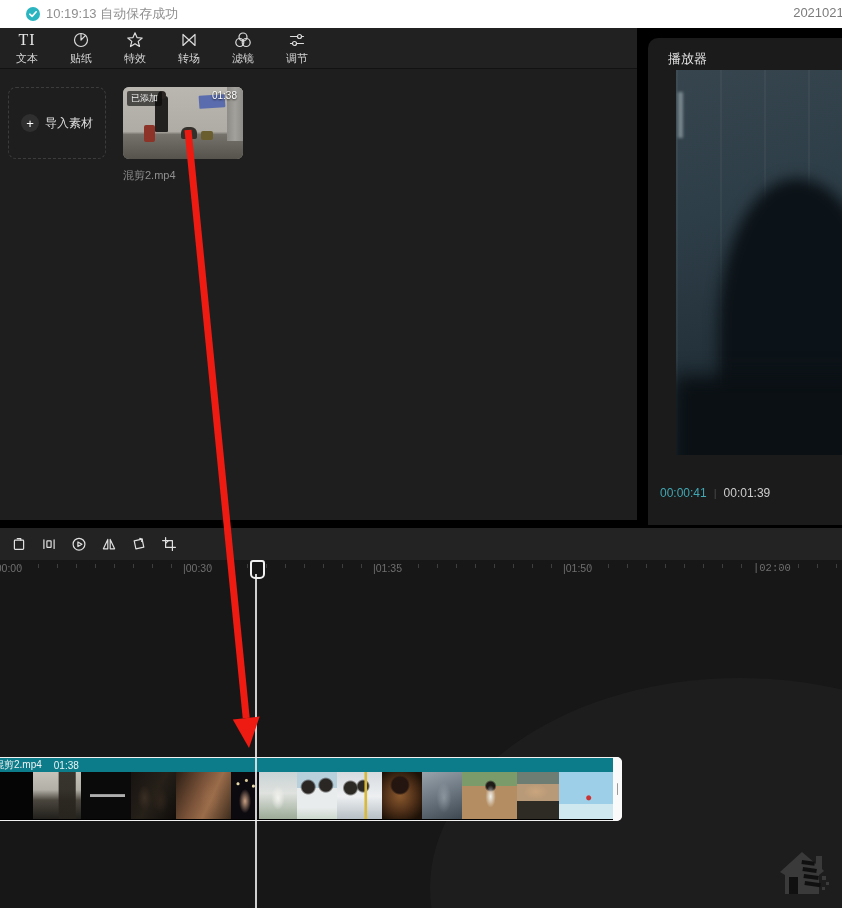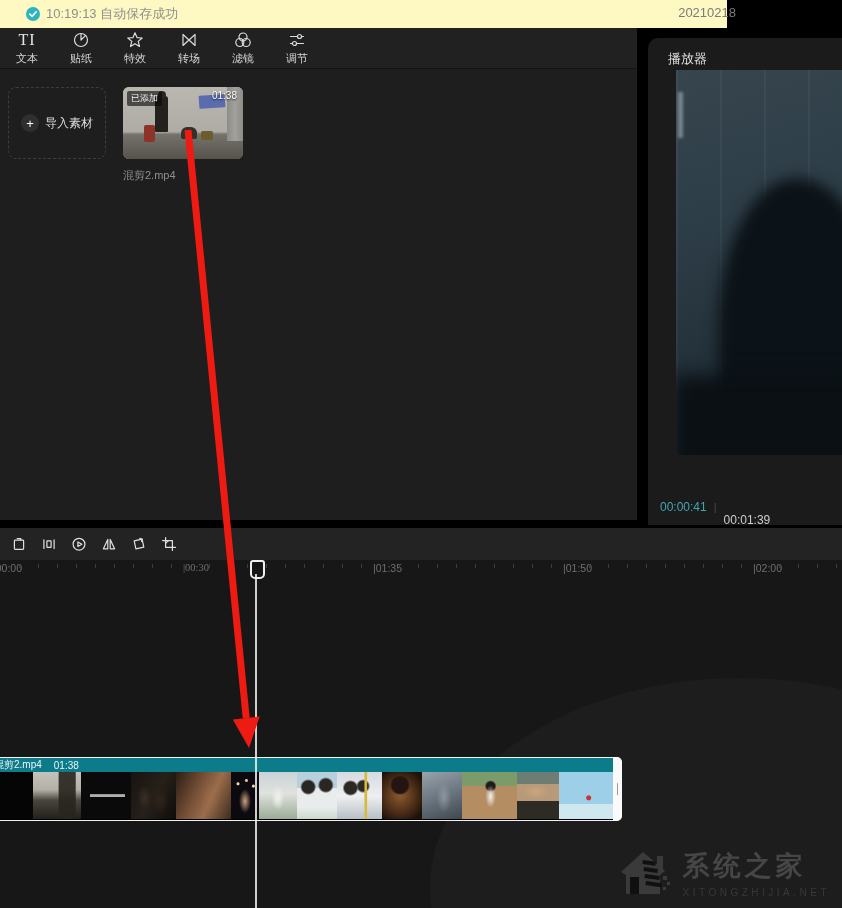--- a/index.html
+++ b/index.html
@@ -2,21 +2,21 @@
 <html><head>
 <meta charset="utf-8">
 <style>
   html,body{margin:0;padding:0;overflow:hidden;}
   body{width:842px;height:908px;position:relative;background:#000;
        font-family:"Liberation Sans","DejaVu Sans",sans-serif;
        -webkit-font-smoothing:antialiased;}
   .abs{position:absolute;}
 
   
-  #status-bar{left:0;top:0;width:727px;height:28px;background:#fef9c3;}
+  #status-bar{left:0;top:0;width:842px;height:28px;background:#ffffff;}
   #save-check{left:26px;top:7px;width:14px;height:14px;}
   #save-text{left:46px;top:0;line-height:28px;font-size:13px;color:#8f8f8f;white-space:nowrap;}
   #project-date{right:-9px;top:0;line-height:26px;font-size:13px;color:#7b7b7b;white-space:nowrap;}
 
   
   #media-toolbar{left:0;top:28px;width:637px;height:40px;background:#212121;
                  border-bottom:1px solid #121212;display:flex;align-items:center;}
   .tb-item{width:54px;height:40px;display:flex;flex-direction:column;align-items:center;
            justify-content:center;cursor:pointer;}
   .tb-ic{height:19px;display:flex;align-items:center;justify-content:center;color:#dcdcdc;}
@@ -55,21 +55,21 @@
      background:linear-gradient(165deg,#36454e 0%,#2e3e48 35%,#25333c 65%,#1b2830 100%);}
   .pv-panel-lines{position:absolute;inset:0;
      background:repeating-linear-gradient(90deg,rgba(255,255,255,.04) 0 2px,transparent 2px 44px);}
   .pv-head{position:absolute;right:-46px;top:108px;width:170px;height:330px;background:#0c1318;
      border-radius:46% 54% 42% 44%;filter:blur(7px);}
   .pv-shoulder{position:absolute;right:-30px;bottom:-40px;width:200px;height:120px;background:#0a1014;filter:blur(10px);}
   .pv-glint{position:absolute;left:2px;top:22px;width:5px;height:46px;background:rgba(205,215,220,.45);filter:blur(1.5px);}
   #player-times{left:12px;top:448px;display:flex;align-items:center;font-size:12px;}
   #time-current{color:#41a7b3;}
   #time-sep{color:#4a4a4a;margin:0 7px;font-size:11px;}
-  #time-total{color:#cdcdcd;margin-top:27px;}
+  #time-total{color:#cdcdcd;}
 
   
   #timeline-panel{left:0;top:528px;width:842px;height:380px;background:#171717;}
   #tl-toolbar{left:0;top:0;width:842px;height:32px;background:#232323;display:flex;align-items:center;padding-left:4px;}
   .tl-tool{width:30px;height:28px;display:flex;align-items:center;justify-content:center;cursor:pointer;}
   .tl-tool svg{stroke:#e0e0e0;fill:none;stroke-width:1.2;stroke-linecap:round;stroke-linejoin:round;}
   #tl-swoosh{left:430px;top:150px;width:620px;height:420px;background:#1d1d1d;border-radius:50%;}
   #tl-ruler{left:0;top:32px;width:842px;height:18px;cursor:pointer;}
   .ruler-label{position:absolute;top:2px;font-size:10.5px;color:#6f6f6f;white-space:nowrap;}
   .ruler-tick{position:absolute;top:4px;width:1px;height:4px;background:#3e3e3e;}
@@ -295,24 +295,24 @@
       <svg width="16" height="16" viewBox="0 0 16 16">
           <path d="M4.6 1.6 V11.4 H14.4"></path>
           <path d="M1.6 4.6 H11.4 V14.4"></path>
           <path d="M4.6 7.4 L7.2 4.8"></path>
         </svg>
     </div>
   </div>
 
   <div id="tl-ruler" class="abs">
       <div class="ruler-label" style="left: -7px;">|00:00</div>
-      <div class="ruler-label" style="left: 183px; font-family: Liberation Serif, serif;">|00:30</div>
+      <div class="ruler-label" style="left: 183px;">|00:30</div>
       <div class="ruler-label" style="left: 373px;">|01:35</div>
       <div class="ruler-label" style="left: 563px;">|01:50</div>
-      <div class="ruler-label" style="left: 753px;">|02:00</div>
+      <div class="ruler-label" style="left: 753px; font-family: Liberation Mono, monospace;">|02:00</div>
       <div class="ruler-tick" style="left: 19px;"></div>
       <div class="ruler-tick" style="left: 38px;"></div>
       <div class="ruler-tick" style="left: 57px;"></div>
       <div class="ruler-tick" style="left: 76px;"></div>
       <div class="ruler-tick" style="left: 95px;"></div>
       <div class="ruler-tick" style="left: 114px;"></div>
       <div class="ruler-tick" style="left: 133px;"></div>
       <div class="ruler-tick" style="left: 152px;"></div>
       <div class="ruler-tick" style="left: 171px;"></div>
       <div class="ruler-tick" style="left: 209px;"></div>
@@ -385,24 +385,20 @@
         <rect x="27" y="21" width="14" height="4" transform="rotate(8 27 21)"></rect>
         <rect x="28" y="28" width="15" height="4" transform="rotate(8 28 28)"></rect>
         <rect x="29" y="35" width="16" height="4" transform="rotate(8 29 35)"></rect>
       </g>
       <g fill="#3a3a3a">
         <rect x="46" y="30" width="4" height="4"></rect>
           <rect x="50" y="36" width="3" height="3"></rect>
           <rect x="46" y="41" width="3" height="3"></rect>
       </g>
     </svg>
-    <div id="wm-text">
-      <div id="wm-title">系统之家</div>
-      <div id="wm-site">XITONGZHIJIA.NET</div>
-    </div>
   </div>
 </div>
 
 <div id="playhead" class="abs" style="top:560px;"></div>
 <div id="playhead-line" class="abs" style="top:574px;"></div>
 
 <svg id="arrow-overlay" class="abs" viewBox="0 0 842 908">
   <line x1="188" y1="130" x2="246.2" y2="718" stroke="#ee1b12" stroke-width="7"></line>
   <polygon points="249,748 232.8,719.6 259.6,716.6" fill="#ee1b12"></polygon>
 </svg>

